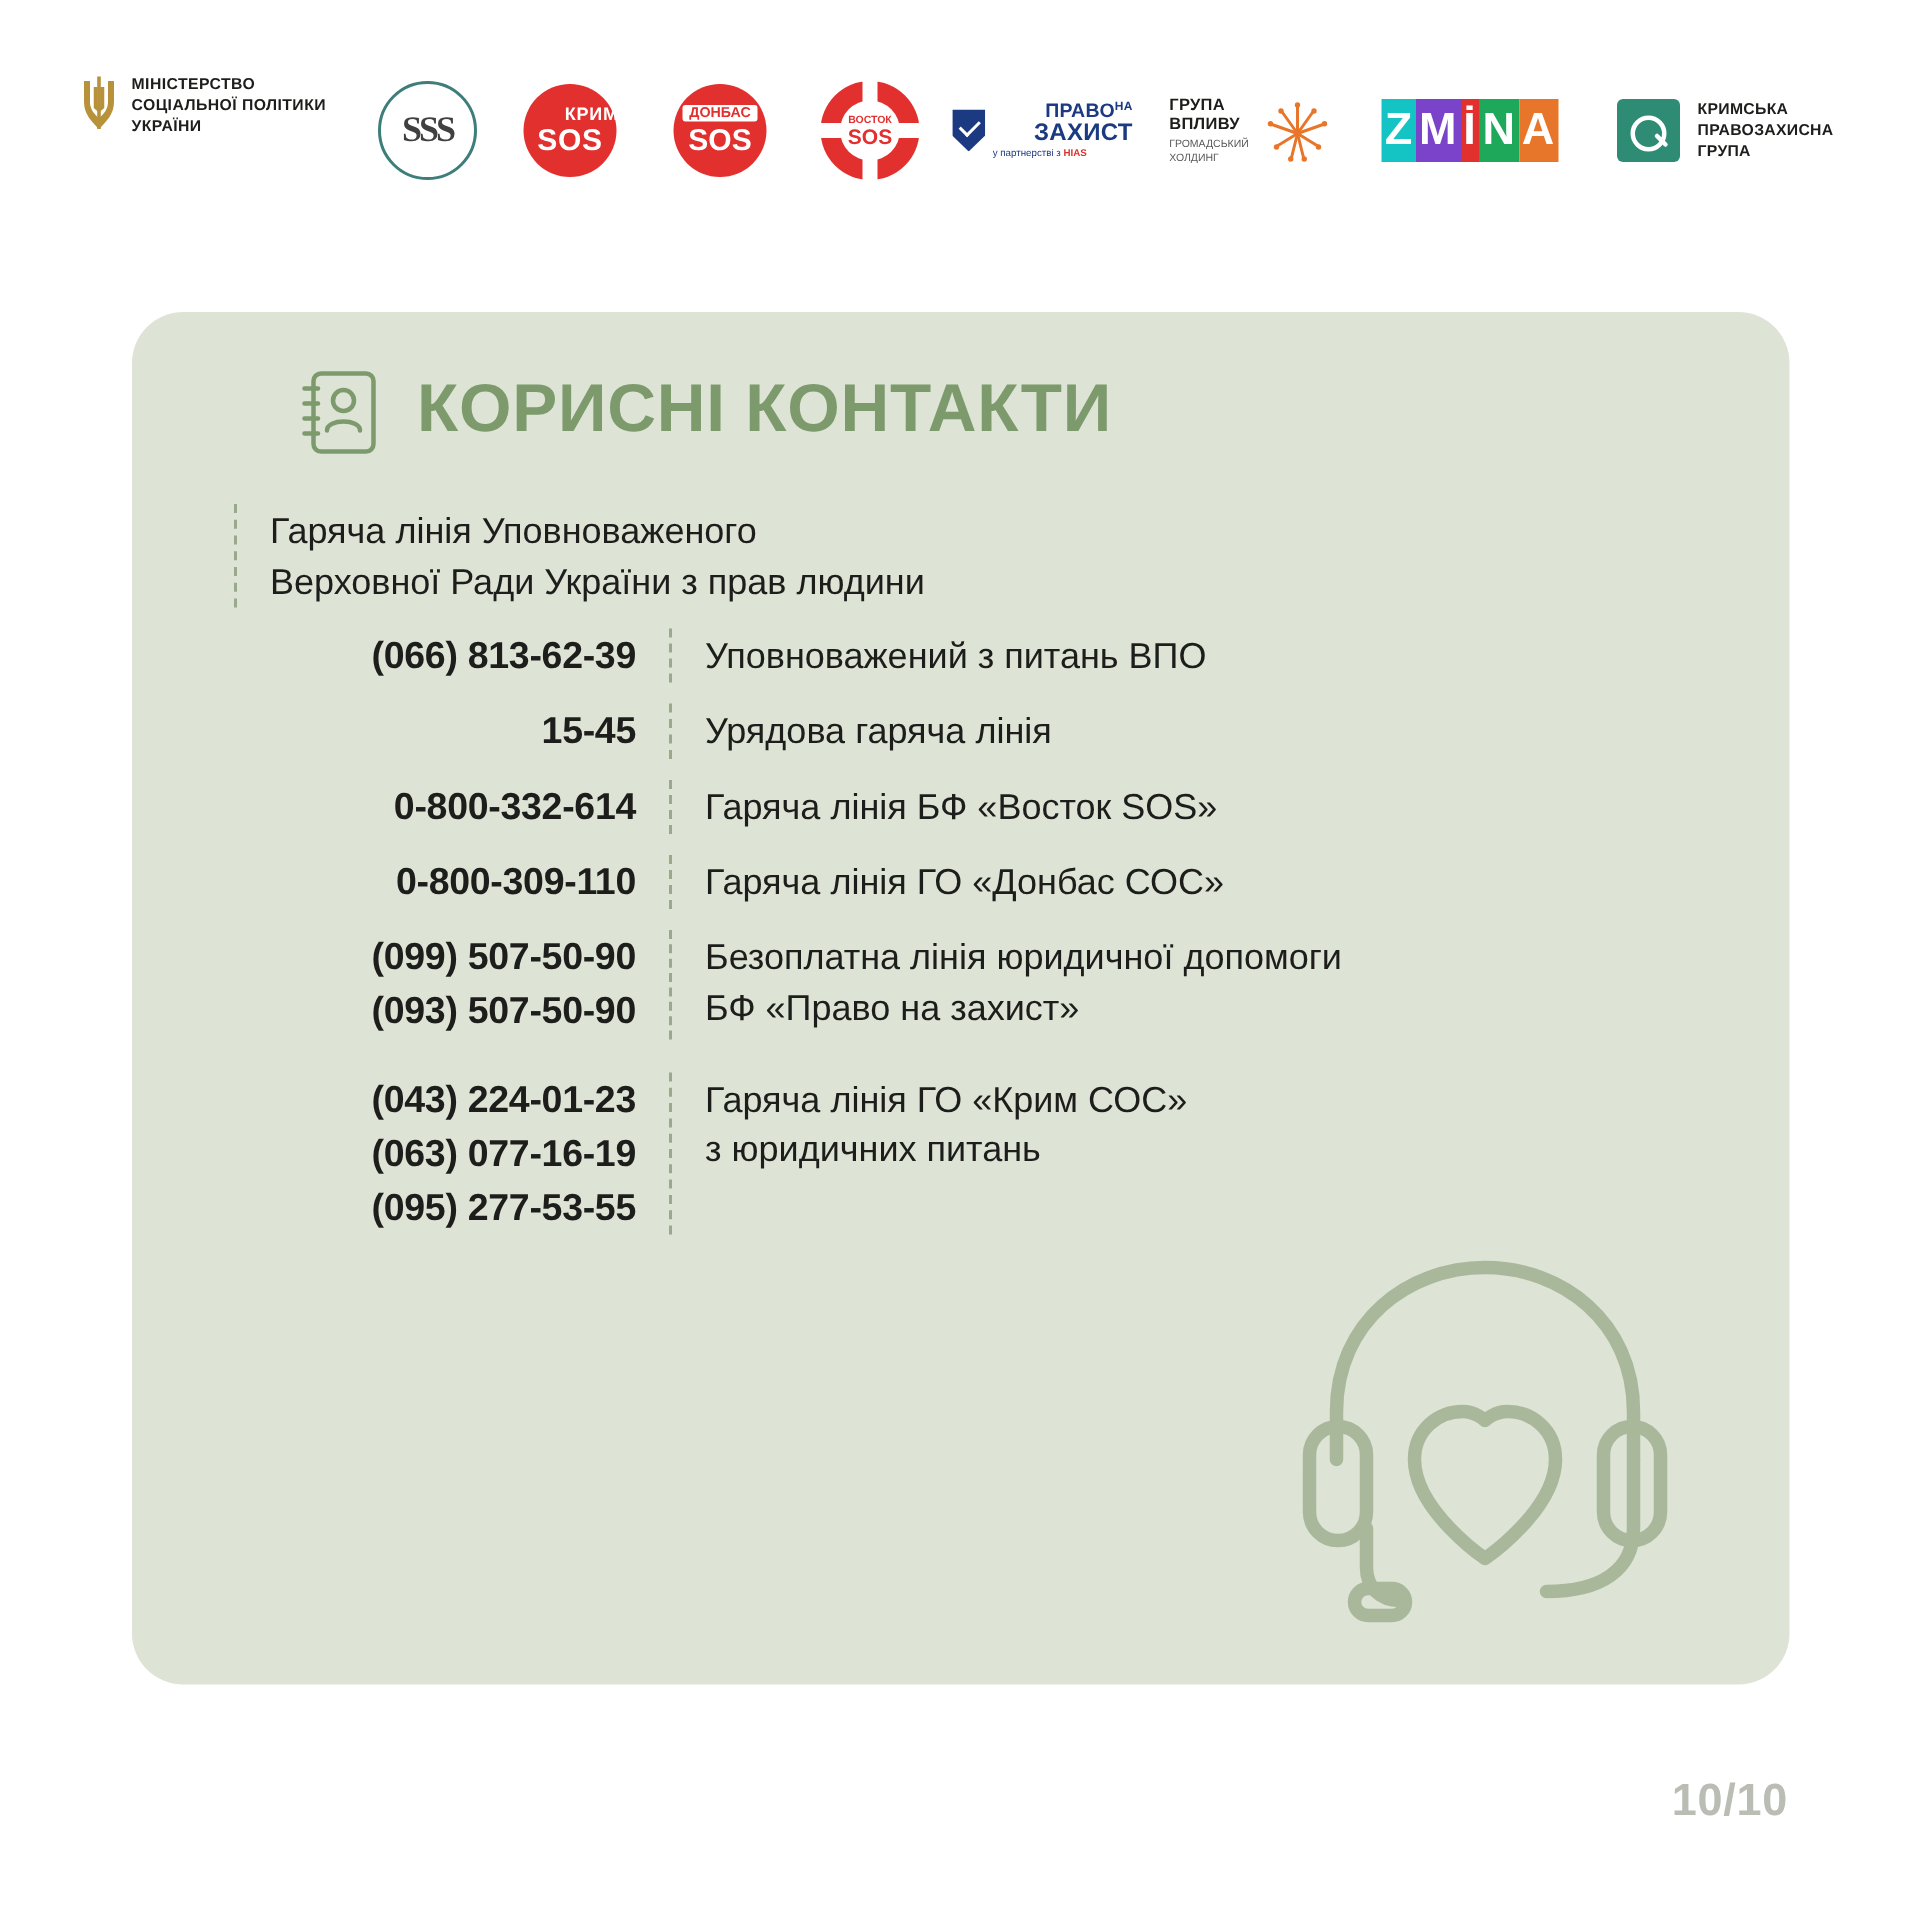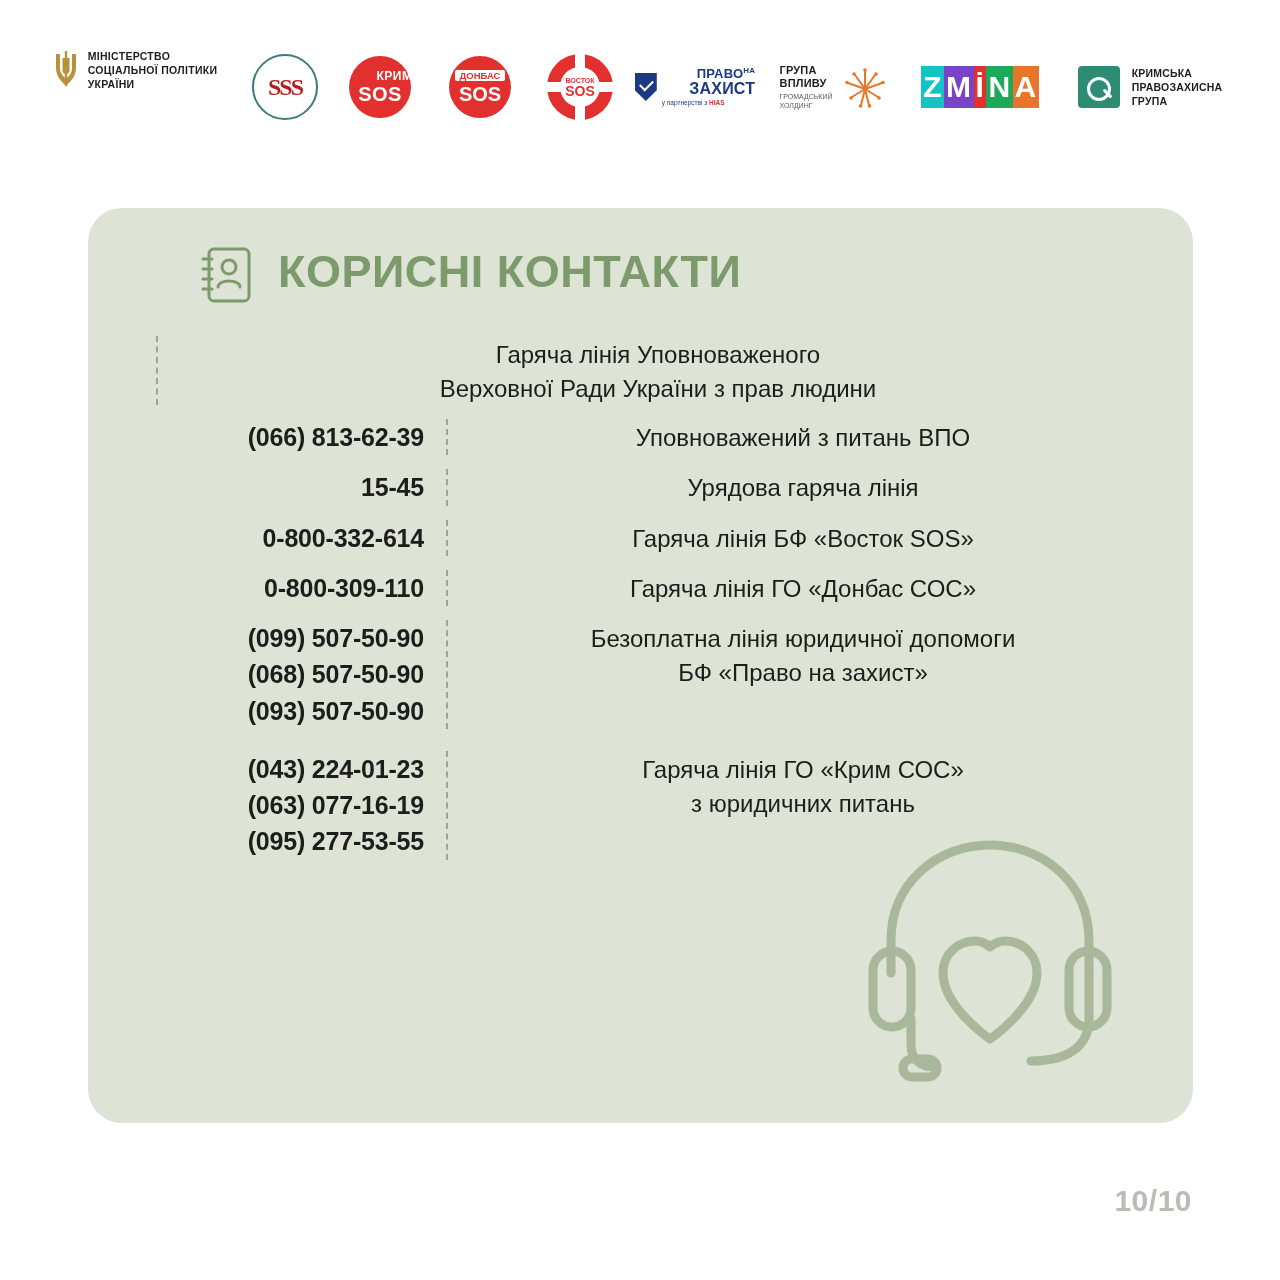--- a/index.html
+++ b/index.html
@@ -66,21 +66,21 @@
     width: 90px;
   }
   .sss-circle {
     width: 62px;
     height: 62px;
     border-radius: 50%;
     border: 2px solid #3d7d7a;
     display: flex;
     align-items: center;
     justify-content: center;
-    color: #b91c1c;
+    color: #404040;
     font-family: "Liberation Serif", serif;
     font-size: 24px;
     letter-spacing: -2px;
     font-weight: bold;
   }
 
   
   .logo-krymsos { width: 100px; }
   .red-circle {
     width: 62px;
@@ -337,21 +337,20 @@
     align-self: stretch;
     flex: 0 0 auto;
     margin-right: 22px;
   }
   .desc {
     font-size: 24px;
     color: #1d1d1b;
     line-height: 1.4;
     padding-top: 2px;
     flex: 1 1 auto;
-    text-align: center;
   }
 
   
   .headset {
     position: absolute;
     right: 68px;
     bottom: 30px;
     width: 270px;
     height: 270px;
     opacity: 1;
@@ -551,21 +550,20 @@
       <div class="phones">
         <div class="phone">0-800-309-110</div>
       </div>
       <div class="divider"></div>
       <div class="desc">Гаряча лінія ГО «Донбас СОС»</div>
     </div>
 
     <div class="row" style="margin-top:14px;">
       <div class="phones">
         <div class="phone">(099) 507-50-90</div>
-        <div class="phone">(068) 507-50-90</div>
         <div class="phone">(093) 507-50-90</div>
       </div>
       <div class="divider"></div>
       <div class="desc">
         Безоплатна лінія юридичної допомоги<br>БФ «Право на захист»
       </div>
     </div>
 
     <div class="row" style="margin-top:22px;">
       <div class="phones">

